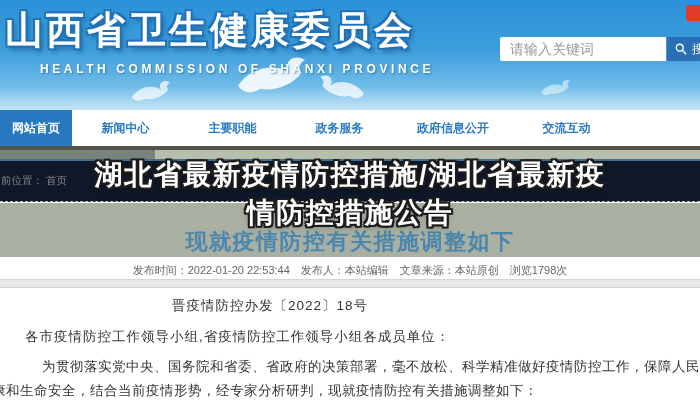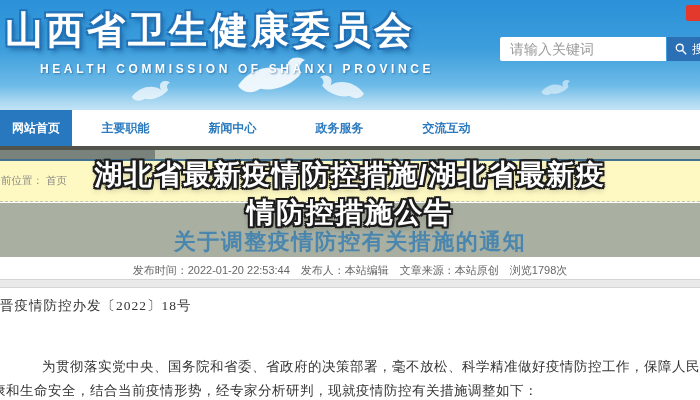--- a/index.html
+++ b/index.html
@@ -31,42 +31,42 @@
     color:#2a7abf;cursor:pointer;white-space:nowrap;}
   .nav-item.w0{width:72px;background:#2878c0;color:#fff;}
   .nav-item.w1,.nav-item.w2,.nav-item.w3,.nav-item.w5,.nav-item.w6{width:107px;}
   .nav-item.w4{width:120px;}
   .nav-underline{position:absolute;left:0;top:146px;width:700px;height:4px;background:#52544b;}
 
   
   .tab-strip{position:absolute;left:0;top:150px;width:700px;height:9px;background:#b8beae;
     border-bottom:2px solid #42708f;}
   .tab-strip .tab-dark{position:absolute;left:0;top:0;width:155px;height:9px;background:#79837b;}
-  .breadcrumb-area{position:absolute;left:0;top:161px;width:700px;height:41px;background:#fef9c3;
+  .breadcrumb-area{position:absolute;left:0;top:161px;width:700px;height:41px;background:#0f172a;
     border-bottom:1px dashed #bfc5b4;box-sizing:border-box;padding-left:34px;}
   .breadcrumb-text{position:absolute;left:1px;top:13px;font-size:10.5px;color:#8a8a84;white-space:nowrap;}
 
   
   .banner{position:absolute;left:0;top:203px;width:700px;height:54px;background:#a9b0a1;}
   .banner-title{margin:0;padding-top:24px;text-align:center;font-size:22px;font-weight:bold;
     letter-spacing:1.5px;color:#4a86ad;}
 
   
   .overlay{position:absolute;left:0;top:156px;width:700px;z-index:9;text-align:center;pointer-events:none;}
   .overlay-line{font-size:28px;line-height:38px;font-weight:900;letter-spacing:1.5px;color:#fff;white-space:nowrap;
     text-shadow:-2px -2px 0 #1c1c1c,2px -2px 0 #1c1c1c,-2px 2px 0 #1c1c1c,2px 2px 0 #1c1c1c,
                 -2px 0 0 #1c1c1c,2px 0 0 #1c1c1c,0 -2px 0 #1c1c1c,0 2px 0 #1c1c1c,0 3px 6px rgba(0,0,0,.35);}
 
   
   .meta-row{position:absolute;left:0;top:257px;width:700px;height:22px;background:#fff;}
   .meta-text{padding-top:6px;text-align:center;font-size:11px;color:#666;white-space:nowrap;}
   .gray-strip{position:absolute;left:0;top:279px;width:700px;height:9px;background:#e9e9e9;
     border-top:1px solid #d5d5d5;border-bottom:1px solid #d5d5d5;box-sizing:border-box;}
   .doc-body{position:absolute;left:0;top:288px;width:700px;height:112px;background:#fff;}
-  .doc-number{position:absolute;left:0;top:9px;width:540px;font-size:13.5px;color:#333;letter-spacing:1px;font-family:Liberation Serif, serif;}
+  .doc-number{position:absolute;left:0;top:9px;width:540px;text-align:center;font-size:13.5px;color:#333;letter-spacing:1px;}
   .salutation{position:absolute;left:25px;top:40px;font-size:13.5px;color:#333;letter-spacing:1px;white-space:nowrap;}
   .para-line{position:absolute;font-size:13.5px;color:#333;letter-spacing:.5px;white-space:nowrap;}
   .para-line.l1{left:14px;top:70px;}
   .para-line.l2{left:-8px;top:94px;}
 </style>
 </head>
 <body>
 
 <div class="stage">
 
@@ -94,47 +94,49 @@
         <line x1="8.8" y1="8.8" x2="13" y2="13" stroke="#ffffff" stroke-width="1.6"></line>
       </svg>
       <span>搜索</span>
     </button>
 
     <div class="red-badge"></div>
   </header>
 
   <nav class="nav">
     <div class="nav-item w0">网站首页</div>
+    <div class="nav-item w2">新闻中心</div>
     <div class="nav-item w1">主要职能</div>
-    <div class="nav-item w2">新闻中心</div>
     <div class="nav-item w3">政务服务</div>
+    <div class="nav-item w4">政府信息公开</div>
     <div class="nav-item w6">交流互动</div>
   </nav>
   <div class="nav-underline"></div>
 
   <div class="tab-strip">
     <div class="tab-dark"></div>
   </div>
   <div class="breadcrumb-area">
     <span class="breadcrumb-text">前位置：  首页</span>
   </div>
 
   <div class="banner">
-    <h1 class="banner-title">关于调整疫情防控有关措施的通知</h1>
+    <h1 class="banner-title">现就疫情防控有关措施调整如下</h1>
   </div>
 
   <div class="overlay">
     <div class="overlay-line">湖北省最新疫情防控措施/湖北省最新疫</div>
     <div class="overlay-line">情防控措施公告</div>
   </div>
 
   <div class="meta-row">
     <div class="meta-text">发布时间：2022-01-20 22:53:44　发布人：本站编辑　文章来源：本站原创　浏览1798次</div>
   </div>
   <div class="gray-strip"></div>
 
   <div class="doc-body">
     <div class="doc-number">晋疫情防控办发〔2022〕18号</div>
+    <div class="salutation">各市疫情防控工作领导小组,省疫情防控工作领导小组各成员单位：</div>
     <div class="para-line l1">　　为贯彻落实党中央、国务院和省委、省政府的决策部署，毫不放松、科学精准做好疫情防控工作，保障人民群众身体健</div>
     <div class="para-line l2">康和生命安全，结合当前疫情形势，经专家分析研判，现就疫情防控有关措施调整如下：</div>
   </div>
 
 </div>
 
 </body></html>

